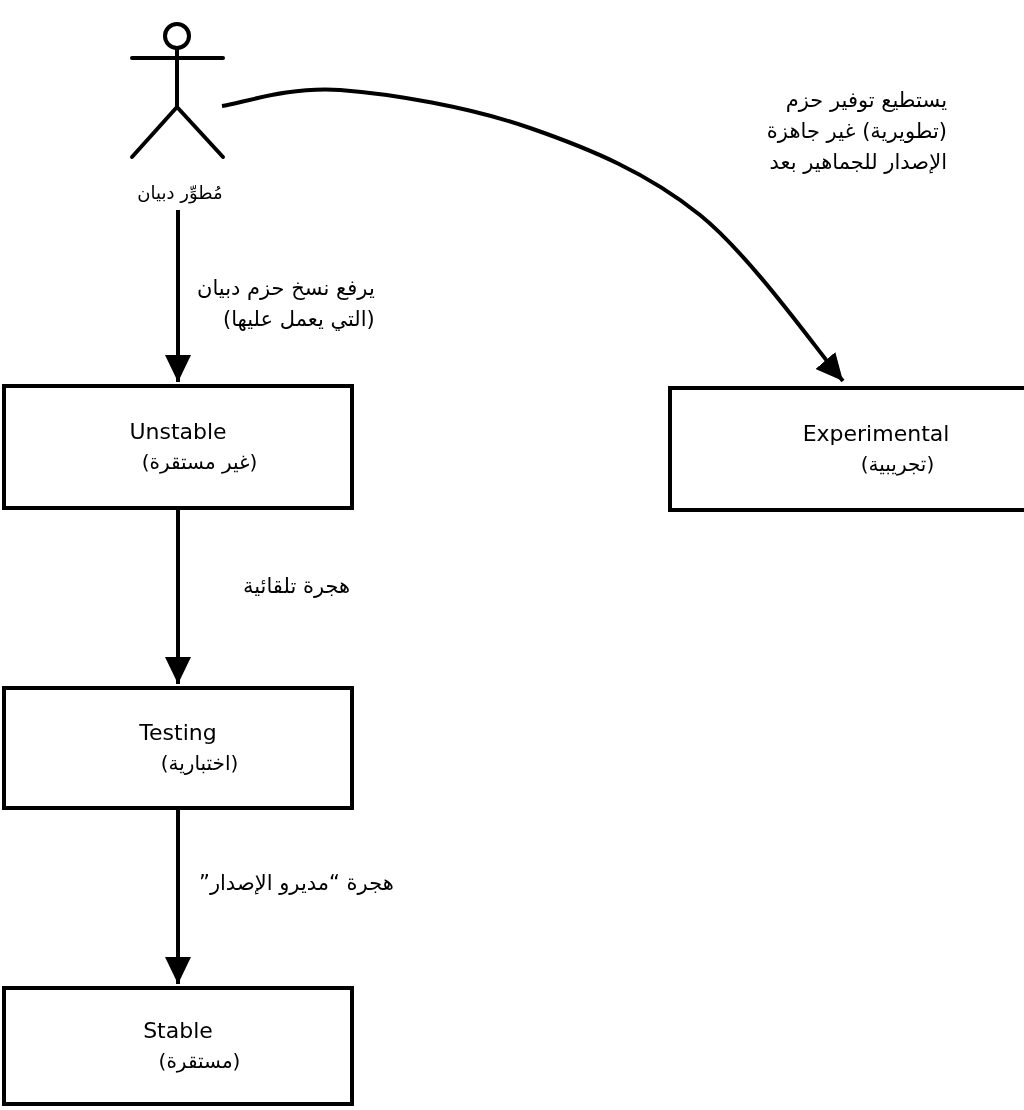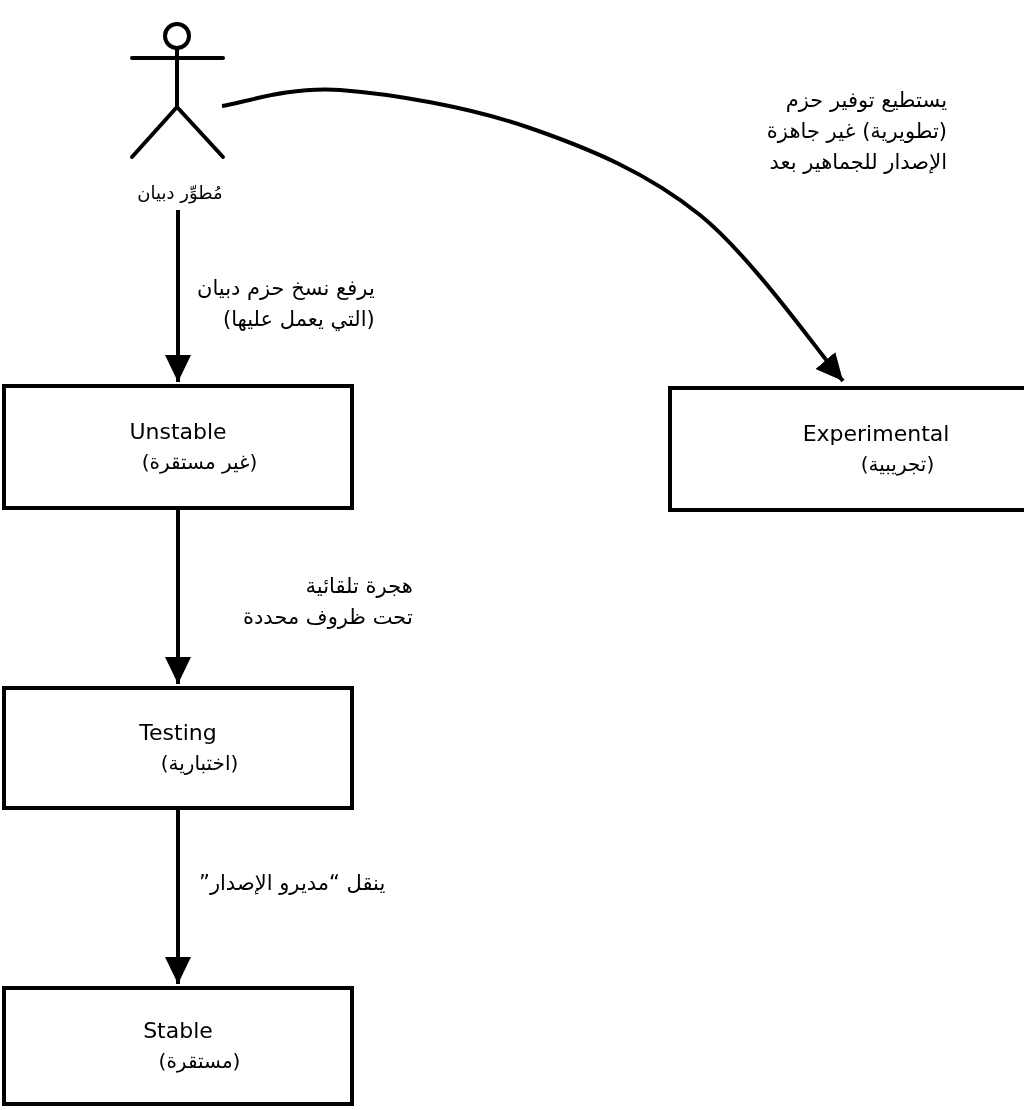--- a/index.html
+++ b/index.html
@@ -92,25 +92,24 @@
     <div>الإصدار للجماهير بعد</div>
   </div>
 
   <div class="edge-label align-left label-upload" dir="rtl">
     <div>يرفع نسخ حزم دبيان</div>
     <div>(التي يعمل عليها)</div>
   </div>
 
   <div class="edge-label align-left label-migration" dir="rtl">
     <div>هجرة تلقائية</div>
-    <div>تحت ظروف محددة</div>
   </div>
 
   <div class="edge-label align-left label-release" dir="rtl">
-    <div>ينقل “مديرو الإصدار”</div>
+    <div>هجرة “مديرو الإصدار”</div>
   </div>
 
   <div class="node node-unstable">
     <div class="node-title">Unstable</div>
     <div class="node-sub" dir="rtl">(غير مستقرة)</div>
   </div>
 
   <div class="node node-experimental">
     <div class="node-title">Experimental</div>
     <div class="node-sub" dir="rtl">(تجريبية)</div>

